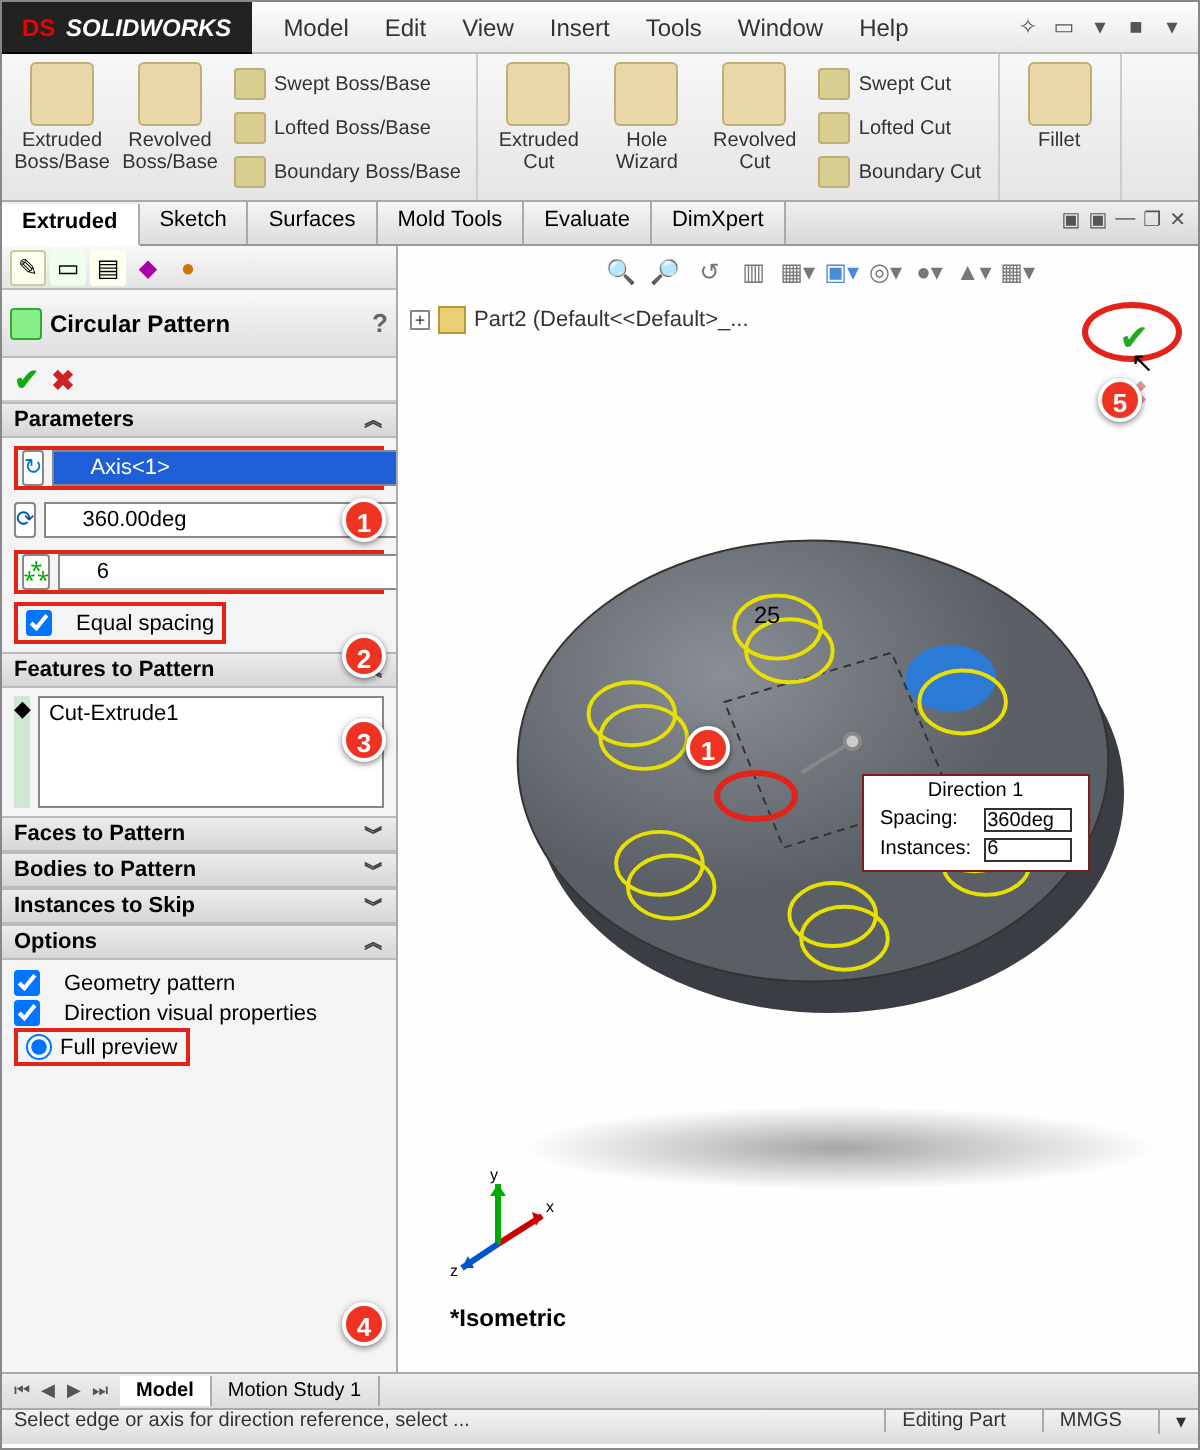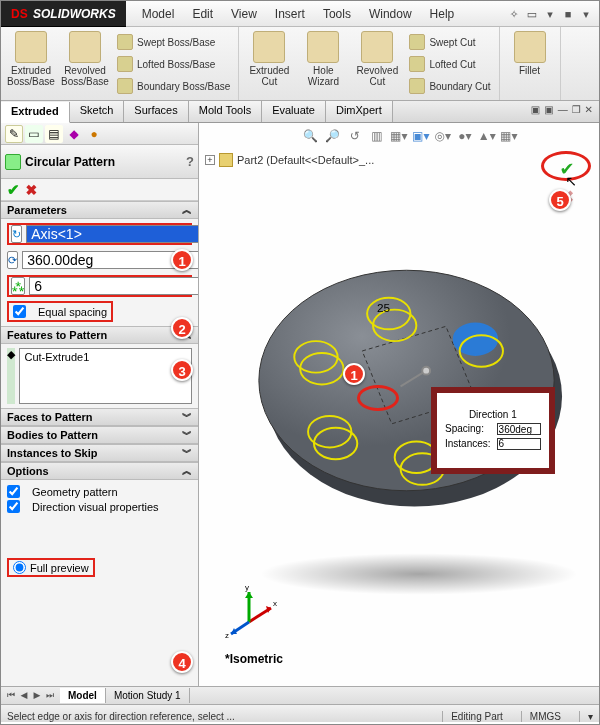--- a/index.html
+++ b/index.html
@@ -29,55 +29,55 @@
 .feature-title .fico { width:16px; height:16px; background:#8e8; border:1px solid #3a3; margin-right:4px; border-radius:2px;}
 .feature-title .q { margin-left:auto; font-weight:bold; color:#666; font-size:13px;}
 .okcancel { height:22px; display:flex; align-items:center; gap:6px; padding:0 6px; background:#f4f4f4; border-bottom:1px solid #ccc;}
 .okcancel .ok { color:#1a1; font-weight:bold; font-size:15px;}
 .okcancel .cancel { color:#c22; font-weight:bold; font-size:14px;}
 .sect-head { height:18px; background:linear-gradient(#ececec,#d6d6d6); border-top:1px solid #bbb; border-bottom:1px solid #bbb; display:flex; align-items:center; padding:0 6px; font-weight:bold; font-size:11px;}
 .sect-head .chev { margin-left:auto; font-size:10px; color:#444;}
 .sect-body { padding:4px 6px; background:#f4f4f4;}
 .row { display:flex; align-items:center; gap:4px; margin-bottom:4px; height:22px;}
 .row .ric { width:18px; height:18px; border:1px solid #888; background:#fff; border-radius:2px; font-size:11px; text-align:center; line-height:16px; color:#05a;}
-.row input[type=text] { flex:1; height:18px; font-size:14px; padding:0 4px; border:1px solid #888;}
+.row input[type=text] { flex:1; height:18px; font-size:11px; padding:0 18px; border:1px solid #888;}
 .row .spin { width:12px; display:flex; flex-direction:column;}
 .row .spin span{ height:9px; font-size:7px; line-height:7px; text-align:center; border:1px solid #888; background:#eee;}
 .sel { background:#1e5fd8; color:#fff; }
 .redbox { border:2px solid #e2231a !important; }
 .listbox { border:1px solid #888; background:#fff; height:56px; padding:2px 4px; font-size:11px;}
 .chk-row { display:flex; align-items:center; gap:12px; font-size:11px; padding:1px 0;}
 .chk-row input { margin:0;}
 .radio-row { display:flex; align-items:center; gap:4px; font-size:11px; padding:1px 4px;}
 .viewport { flex:1; background:#fefefe; position:relative; overflow:hidden;}
 .vp-toolbar { position:absolute; top:4px; left:50%; transform:translateX(-45%); display:flex; gap:4px; font-size:12px; color:#777;}
 .vp-toolbar span { width:18px; height:18px; text-align:center; line-height:18px;}
 .tree-line { position:absolute; top:30px; left:6px; font-size:11px; color:#333; display:flex; align-items:center; gap:4px;}
 .tree-line .plus { border:1px solid #888; width:10px; height:10px; font-size:9px; line-height:8px; text-align:center;}
 .tree-line .pico { width:14px; height:14px; background:#e8d070; border:1px solid #b89830;}
 .disc { position:absolute; left:50px; top:100px; width:315px; height:315px; }
 .shadow { position:absolute; left:60px; top:430px; width:320px; height:42px; background:radial-gradient(ellipse, rgba(0,0,0,0.35), rgba(0,0,0,0) 70%); border-radius:50%;}
 svg.discsvg { width:100%; height:100%; }
 .callout { position:absolute; width:22px; height:22px; background:#e32; border:2px solid #fff; border-radius:50%; color:#fff; font-weight:bold; font-size:13px; text-align:center; line-height:22px; box-shadow:0 1px 3px rgba(0,0,0,.5);}
 .redcircle { position:absolute; border:3px solid #e2231a; border-radius:50%;}
-.dir-label { position:absolute; background:#fff; border:6px solid #7f1d1d; font-size:10px; padding:16px 4px; line-height:12px;}
+.dir-label { position:absolute; background:#fff; border:1px solid #7f1d1d; font-size:10px; padding:2px 4px; line-height:12px;}
 .dir-label table td { font-size:10px; padding:0 2px;}
 .dir-label input { width:44px; height:12px; font-size:10px; border:1px solid #333; padding:0 1px;}
 .triad { position:absolute; left:20px; bottom:44px; width:60px; height:60px;}
 .iso-lbl { position:absolute; left:26px; bottom:20px; font-size:12px; font-weight:bold;}
 .cornerbtn { position:absolute; width:24px; height:24px; text-align:center; line-height:24px; font-size:18px;}
 .green-ok { color:#2a2; right:20px; top:34px;}
 .red-x { color:#d99; right:20px; top:62px;}
 .cursor { position:absolute; right:22px; top:50px; font-size:14px; color:#000;}
 .bottabs { height:18px; background:linear-gradient(#eee,#ddd); border-top:1px solid #aaa; display:flex; font-size:10px; align-items:center;}
 .bottabs .bt { padding:2px 8px; border-right:1px solid #aaa;}
 .bottabs .bt.active{ background:#fff; font-weight:bold;}
 .bottabs .navset { display:flex; gap:1px; padding:0 4px;}
 .bottabs .navset span{ width:12px; font-size:9px; text-align:center; color:#555;}
-.statusbar { height:18px; background:linear-gradient(#f2f2f2,#dcdcdc); border-top:1px solid #aaa; font-size:10px; display:flex; align-items:flex-end; padding:0 6px; gap:18px; color:#333;}
+.statusbar { height:18px; background:linear-gradient(#f2f2f2,#dcdcdc); border-top:1px solid #aaa; font-size:10px; display:flex; align-items:flex-start; padding:0 6px; gap:18px; color:#333;}
 .statusbar .seg { border-left:1px solid #aaa; padding-left:8px;}
 </style>
 </head>
 <body>
 
 <div class="titlebar">
   <div class="logo-bar"><span class="ds">DS</span> <span>SOLIDWORKS</span></div>
   <div class="menus">
     <span>Model</span>
     <span>Edit</span>
@@ -238,21 +238,21 @@
       </div>
     <div class="sect-body">
       <div class="chk-row">
           <input type="checkbox" checked="" style="">
           <span>Geometry pattern</span>
         </div>
       <div class="chk-row">
           <input type="checkbox" checked="" style="">
           <span>Direction visual properties</span>
         </div>
-      <div class="radio-row redbox" style="display:inline-flex;margin-top:44px;">
+      <div class="radio-row redbox" style="display:inline-flex;">
           <input type="radio" checked="" style="">
           <span>Full preview</span>
         </div>
     </div>
   </div>
 
   <div class="viewport">
     <div class="vp-toolbar">
       <span>🔍</span>
       <span>🔎</span>

